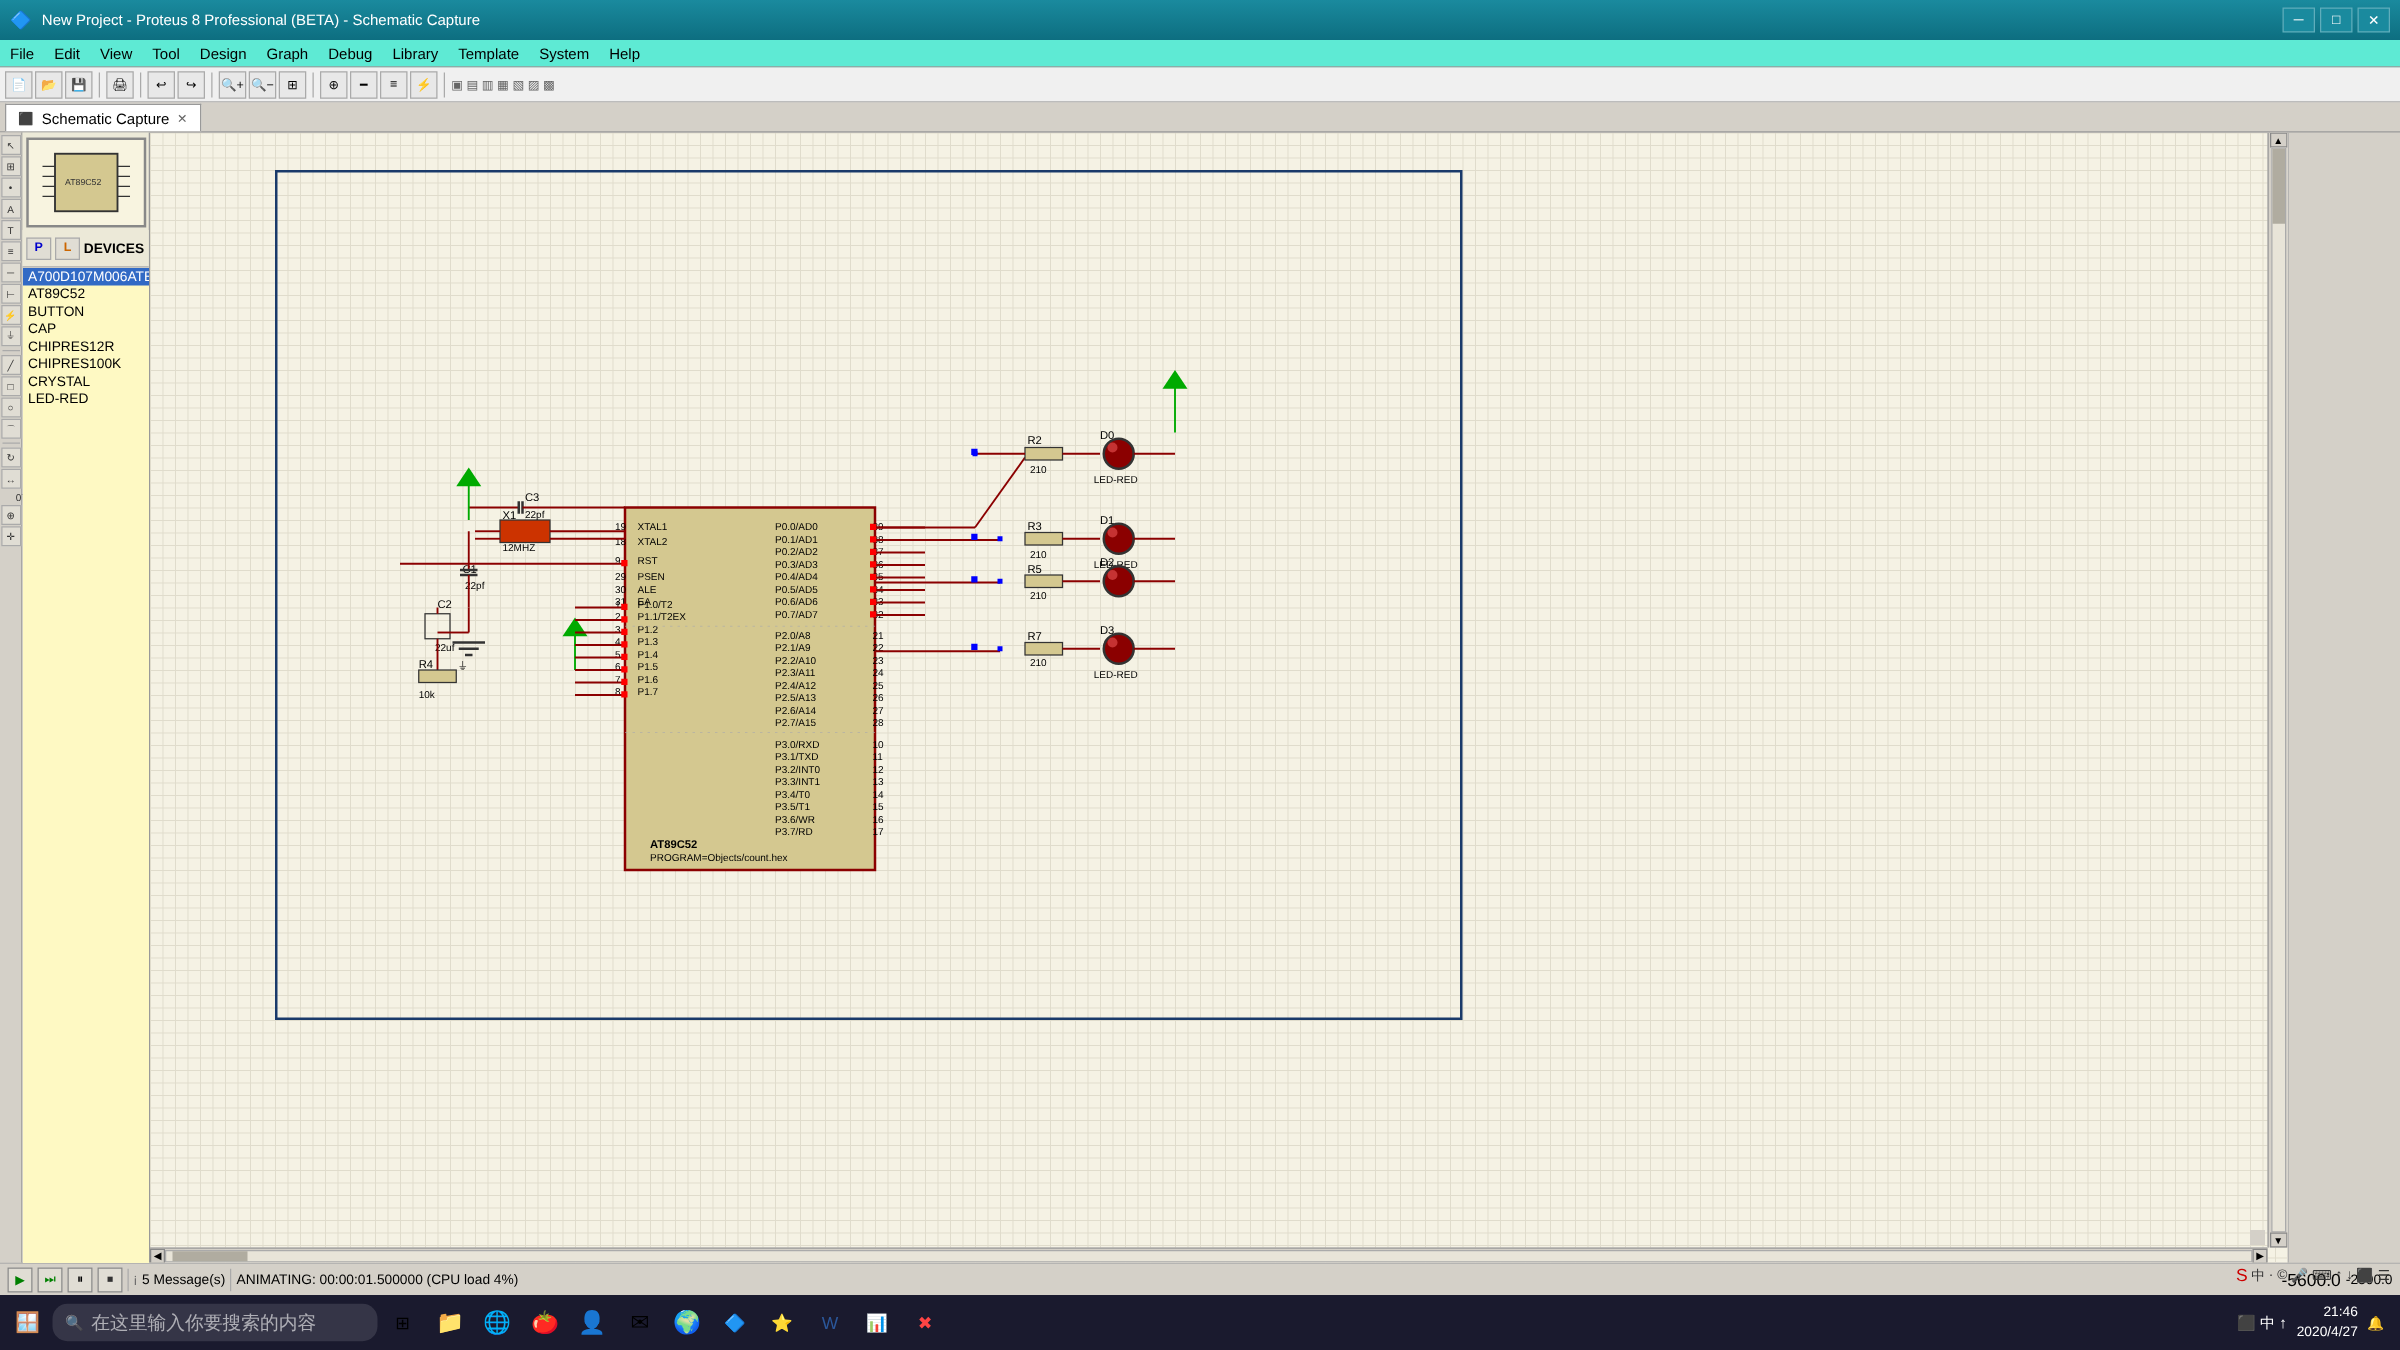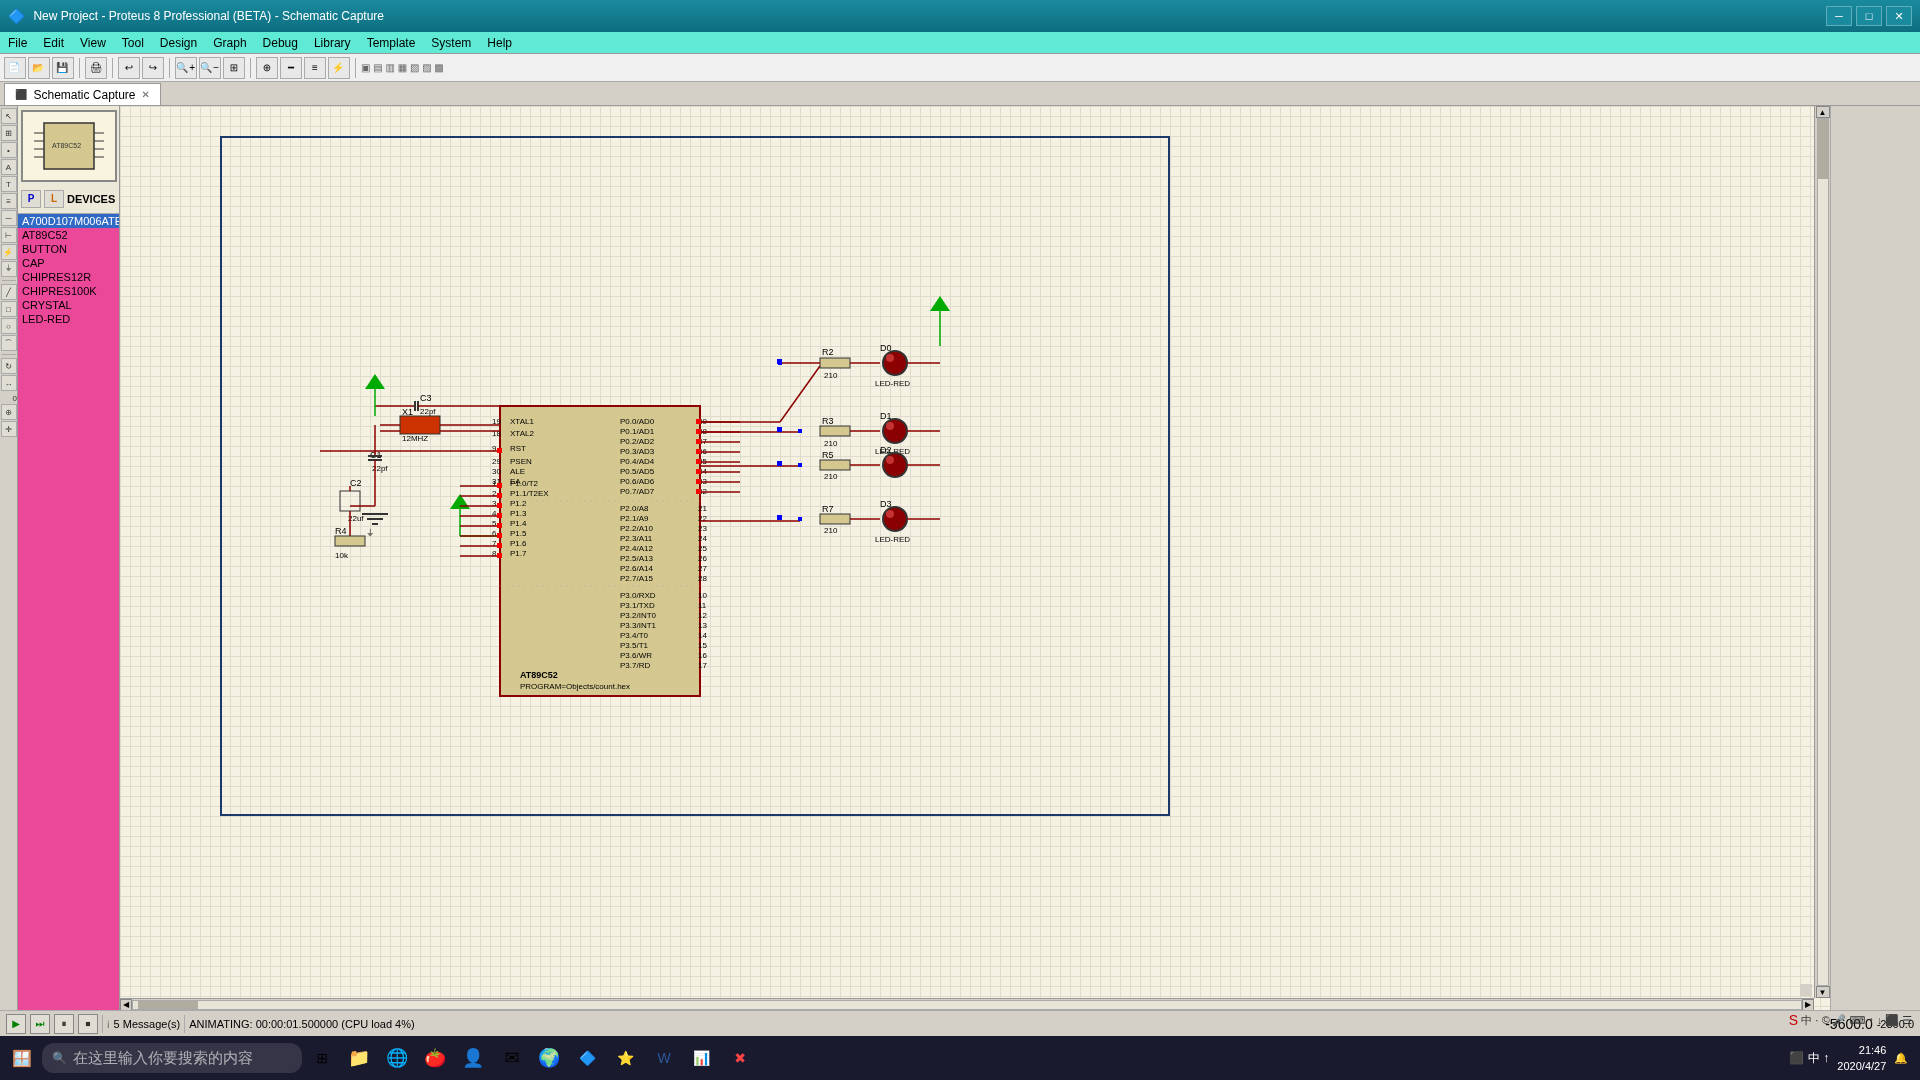--- a/index.html
+++ b/index.html
@@ -345,21 +345,21 @@
           <text x="28" y="35" font-size="7" fill="#333">AT89C52</text>
         </svg>
       </div>
 
       <div id="device-panel-header" style="display:flex; align-items:center; padding:2px 3px; gap:3px; border-bottom:1px solid #aaa; background:#ece9d8;">
         <div class="panel-btn" style="color:#00c; font-weight:bold; font-size:10px;">P</div>
         <div class="panel-btn" style="color:#c60; font-weight:bold; font-size:10px;">L</div>
         <span class="panel-header-title">DEVICES</span>
       </div>
 
-      <div id="device-list" style="flex:1; overflow-y:auto; background:#ec4899; font-size:11px;">
+      <div id="device-list" style="flex:1; overflow-y:auto; background:#fef9c3; font-size:11px;">
         <div class="device-item selected">A700D107M006ATE</div>
         <div class="device-item">AT89C52</div>
         <div class="device-item">BUTTON</div>
         <div class="device-item">CAP</div>
         <div class="device-item">CHIPRES12R</div>
         <div class="device-item">CHIPRES100K</div>
         <div class="device-item">CRYSTAL</div>
         <div class="device-item">LED-RED</div>
       </div>
     </div>

